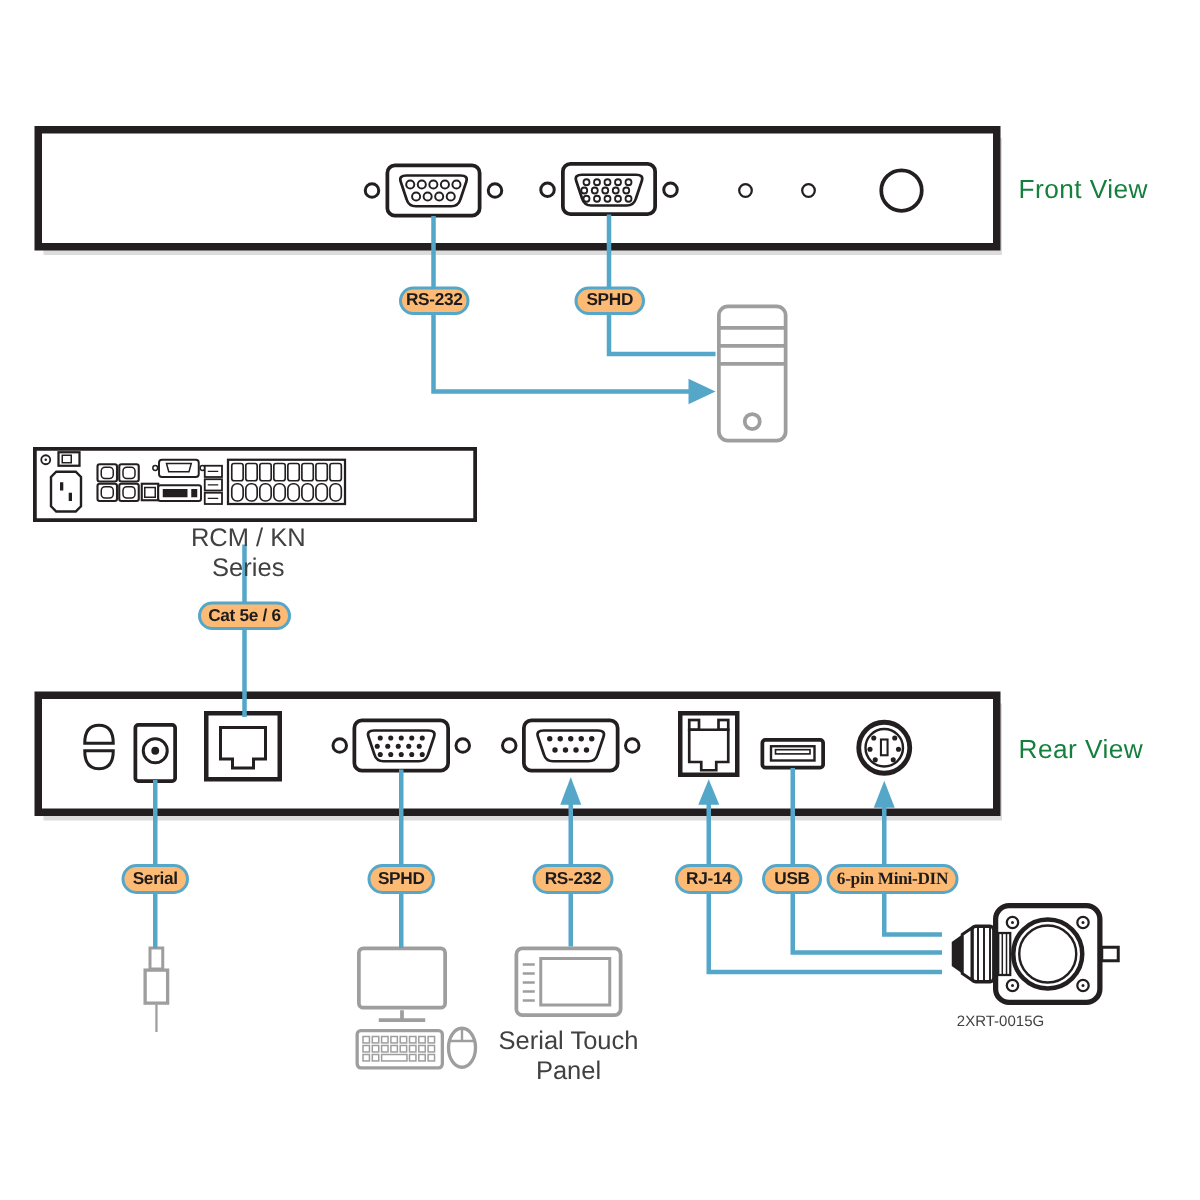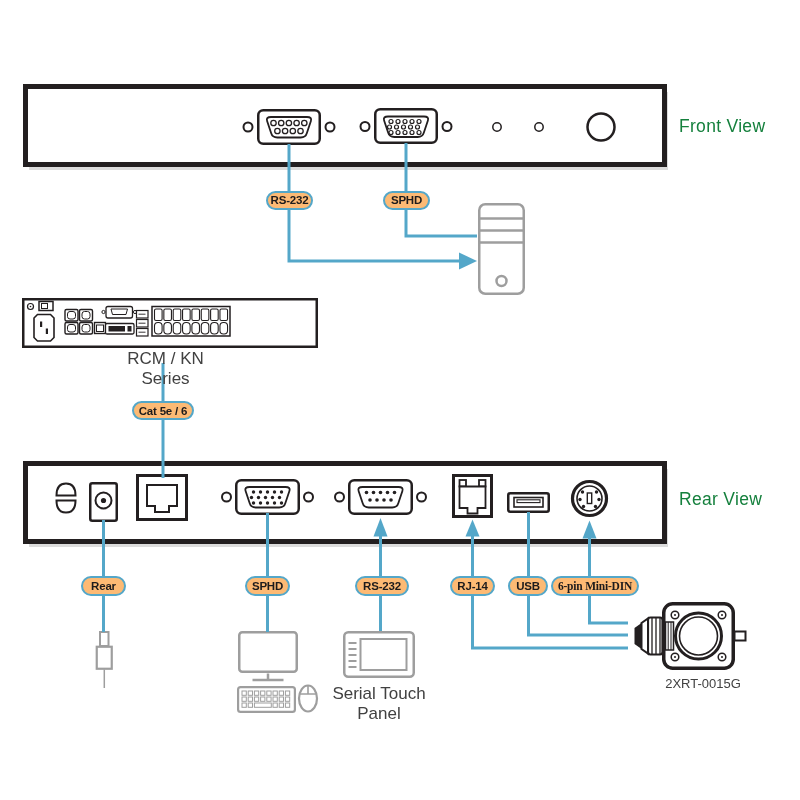--- a/index.html
+++ b/index.html
@@ -321,23 +321,23 @@
 
 <div class="viewlabel" style="left:679px;top:116px;">Front View</div>
 <div class="viewlabel" style="left:679px;top:489px;">Rear View</div>
 
 <div class="pill" style="left:266px;top:191px;width:47px;height:18.5px;">RS-232</div>
 <div class="pill" style="left:383px;top:191px;width:47px;height:18.5px;">SPHD</div>
 
 <div class="caption" style="left:103px;top:349px;width:125px;">RCM / KN Series</div>
 <div class="pill" style="left:132px;top:401px;width:62px;height:19px;">Cat 5e / 6</div>
 
-<div class="pill" style="left:81px;top:576px;width:45px;height:20px;">Rear</div>
+<div class="pill" style="left:81px;top:576px;width:45px;height:20px;">Serial</div>
 <div class="pill" style="left:245px;top:576px;width:45px;height:20px;">SPHD</div>
 <div class="pill" style="left:355px;top:576px;width:54px;height:20px;">RS-232</div>
 <div class="pill" style="left:450px;top:576px;width:45px;height:20px;">RJ-14</div>
 <div class="pill" style="left:508px;top:576px;width:40px;height:20px;">USB</div>
 <div class="pill" style="left:551px;top:576px;width:88px;height:20px;font-family:Liberation Serif, serif;">6-pin Mini-DIN</div>
 
 <div class="caption" style="left:319px;top:684px;width:120px;">Serial Touch Panel</div>
-<div class="caption" style="left:652px;top:676px;width:102px;font-size:13px;">2XRT-0015G</div>
+<div class="caption" style="left:616px;top:676px;width:102px;font-size:10px;">2XRT-0015G</div>
 
 </div>
 
 </body></html>

